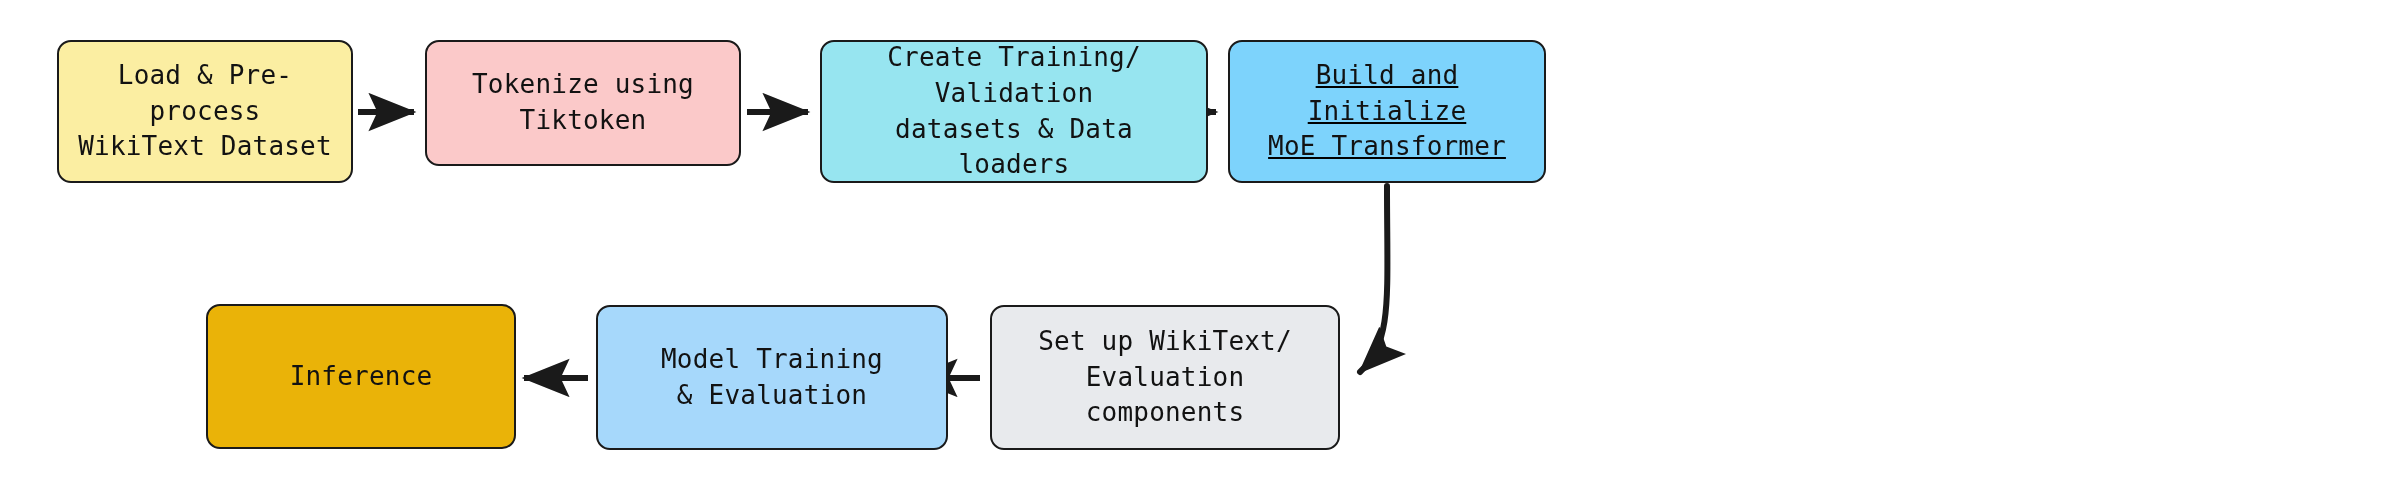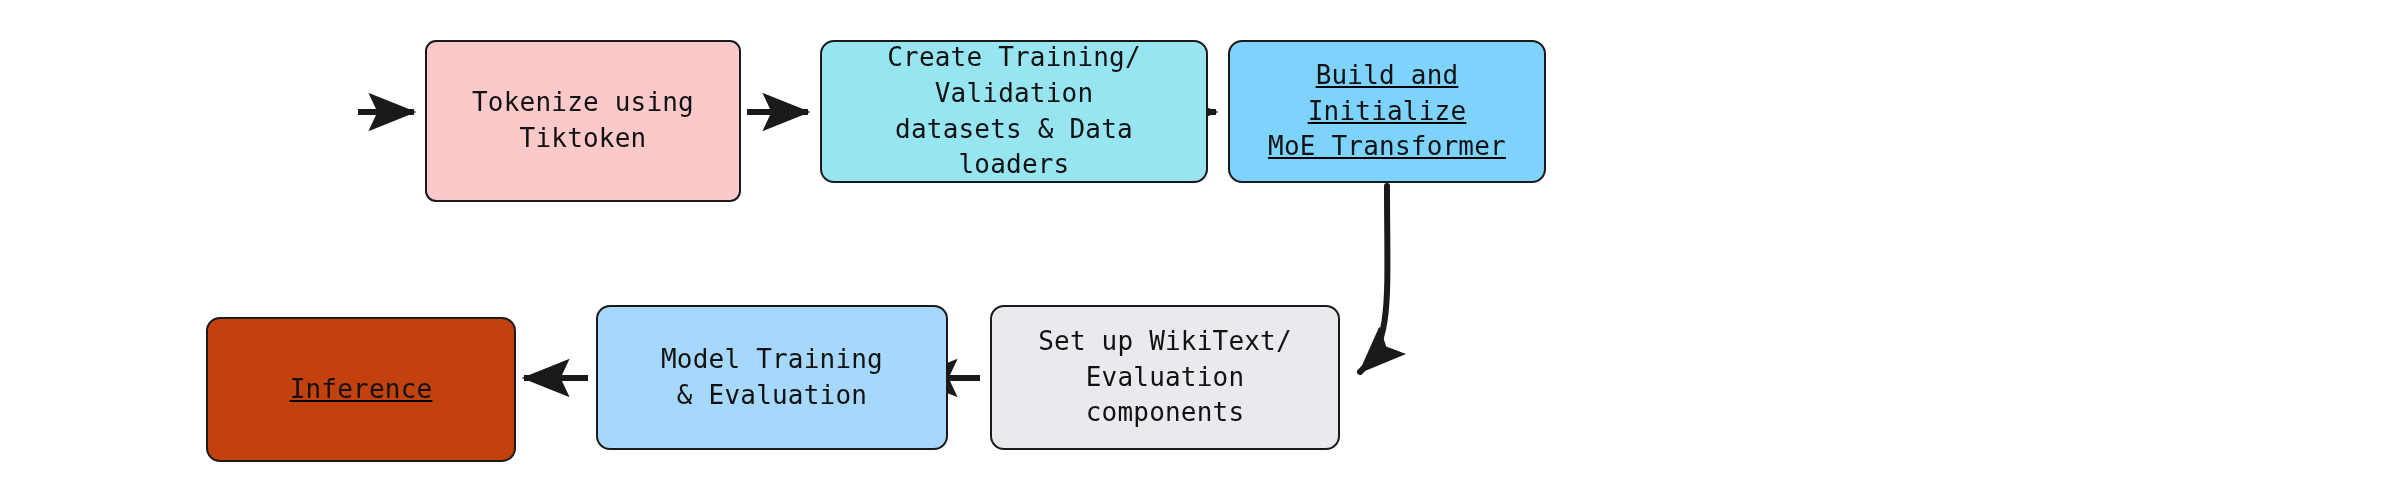--- a/index.html
+++ b/index.html
@@ -67,22 +67,26 @@
 
     <line x1="1156" y1="112" x2="1216" y2="112" stroke="#1a1a1a" stroke-width="6" marker-end="url(#arrowRight)"></line>
 
     <path d="M 1387 186 C 1387 300, 1393 340, 1360 372" fill="none" stroke="#1a1a1a" stroke-width="6" stroke-linecap="round" marker-end="url(#arrowLeftEnd)"></path>
 
     <line x1="980" y1="378" x2="912" y2="378" stroke="#1a1a1a" stroke-width="6" marker-end="url(#arrowLeftEnd)"></line>
 
     <line x1="588" y1="378" x2="524" y2="378" stroke="#1a1a1a" stroke-width="6" marker-end="url(#arrowLeftEnd)"></line>
   </svg>
 
+  <div class="node" style="left: 57px; top: 40px; width: 296px; height: 143px; background: rgb(251, 238, 162); border-color: rgb(26, 26, 26);">
+    <span class="node-label">Load &amp; Pre-process
+WikiText Dataset</span>
+  </div>
 
-  <div class="node" style="left: 425px; top: 40px; width: 316px; height: 162px; background: rgb(251, 201, 201); border-color: rgb(26, 26, 26); border-radius: 11px;">
+  <div class="node" style="left: 425px; top: 40px; width: 316px; height: 126px; background: rgb(251, 201, 201); border-color: rgb(26, 26, 26);">
     <span class="node-label">Tokenize using Tiktoken</span>
   </div>
 
   <div class="node" style="left: 820px; top: 40px; width: 388px; height: 143px; background: rgb(151, 229, 240); border-color: rgb(26, 26, 26);">
     <span class="node-label">Create Training/ Validation
 datasets &amp; Data loaders</span>
   </div>
 
   <div class="node" style="left: 1228px; top: 40px; width: 318px; height: 143px; background: #7dd3fc; border-color: rgb(26, 26, 26); text-decoration: underline;">
     <span class="node-label">Build and Initialize
@@ -92,17 +96,17 @@
   <div class="node" style="left: 990px; top: 305px; width: 350px; height: 145px; background: rgb(232, 234, 237); border-color: rgb(26, 26, 26);">
     <span class="node-label">Set up WikiText/ Evaluation
 components</span>
   </div>
 
   <div class="node" style="left: 596px; top: 305px; width: 352px; height: 145px; background: rgb(166, 216, 251); border-color: rgb(26, 26, 26);">
     <span class="node-label">Model Training
 &amp; Evaluation</span>
   </div>
 
-  <div class="node" style="left: 206px; top: 317px; width: 310px; height: 145px; background: #c2410c; border-color: rgb(26, 26, 26); text-decoration: underline;">
+  <div class="node" style="left: 206px; top: 304px; width: 310px; height: 145px; background: #eab308; border-color: rgb(26, 26, 26);">
     <span class="node-label">Inference</span>
   </div>
 
 </div>
 
 </body></html>

